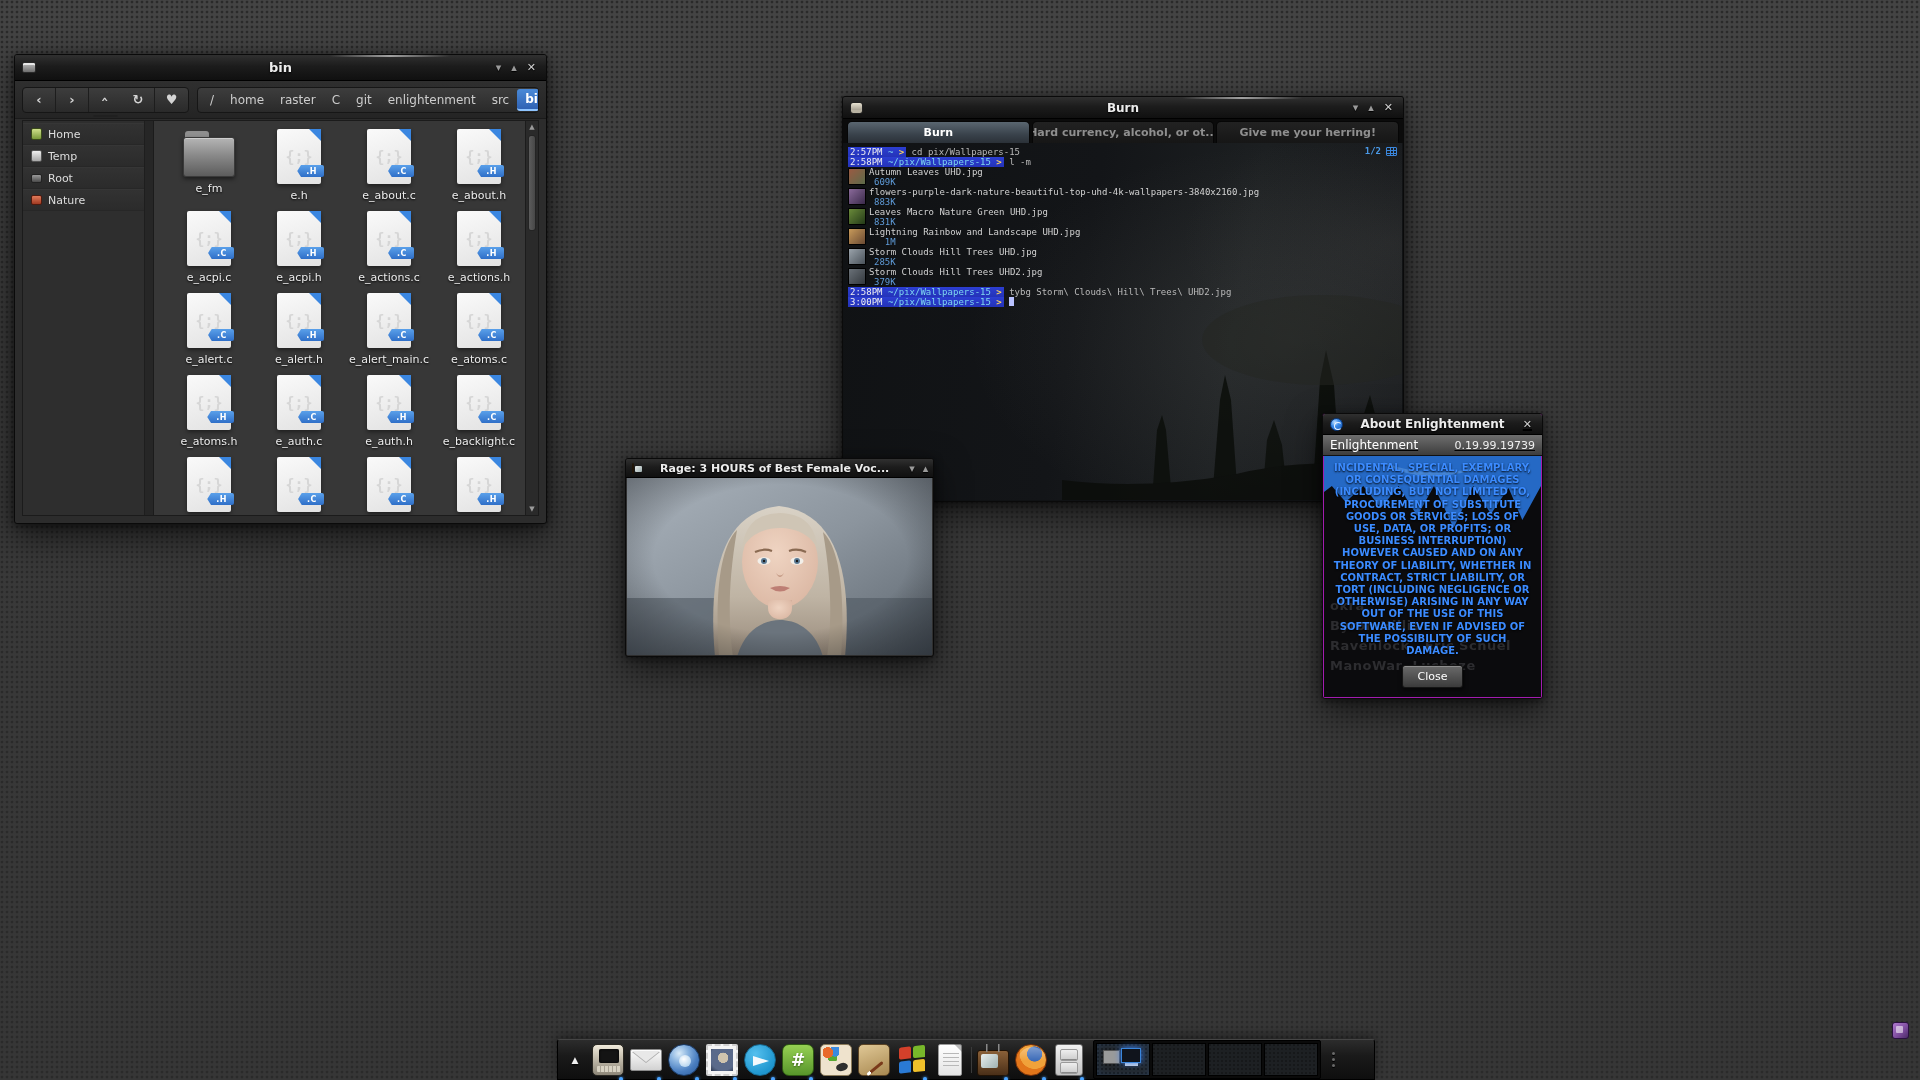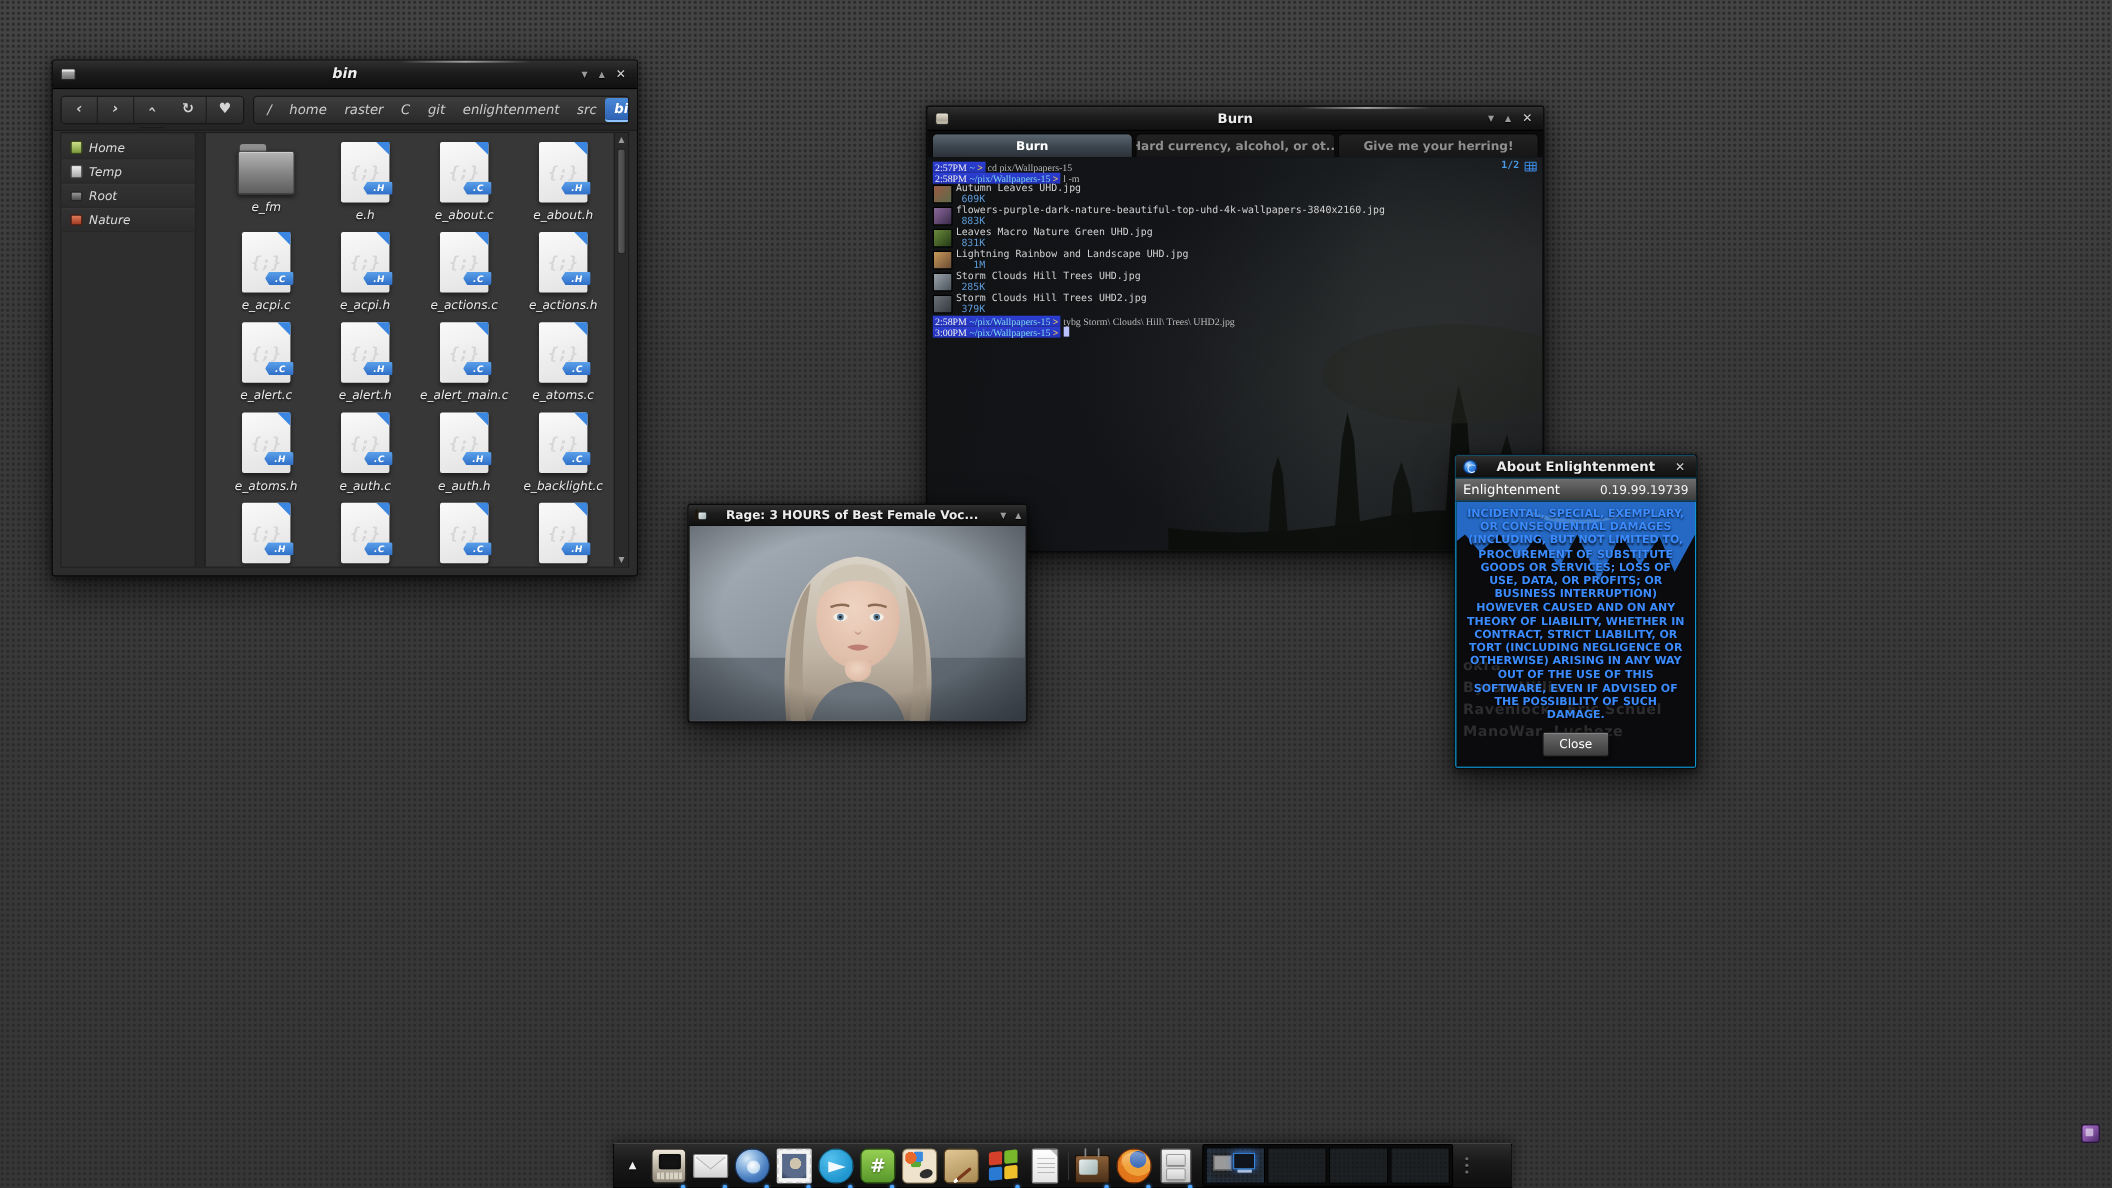--- a/index.html
+++ b/index.html
@@ -25,21 +25,21 @@
     background:linear-gradient(90deg,transparent,rgba(255,255,255,.55),transparent); }
   .title-text { position:absolute; left:0; right:0; text-align:center;
     color:#ececec; font-weight:bold; font-size:13px; text-shadow:0 1px 2px #000;
     pointer-events:none; white-space:nowrap; }
   .tb-icon { margin-left:7px; z-index:2; }
   .win-btns { margin-left:auto; z-index:2; display:flex; align-items:center; gap:10px; padding-right:10px; }
   .win-btn { color:#9a9a9a; font-size:11px; line-height:1; cursor:pointer; text-shadow:0 1px 1px #000; }
   .win-btn.close { color:#cfcfcf; font-weight:bold; }
 
   
-  #fileman { left:47px; top:54px; width:533px; height:470px; background:#2c2c2c;font-style:italic; }
+  #fileman { left:14px; top:54px; width:533px; height:470px; background:#2c2c2c; }
   #fileman .toolbar { height:38px; background:linear-gradient(180deg,#2f2f2f,#242424);
     border-bottom:1px solid #1a1a1a; display:flex; align-items:center; padding:0 7px; gap:8px; }
   .btn-group { display:flex; align-items:center; height:26px;
     background:linear-gradient(180deg,#3d3d3d,#2a2a2a); border:1px solid #161616;
     border-radius:4px; }
   .nav-btn { width:33px; height:100%; display:flex; align-items:center; justify-content:center;
     color:#d4d4d4; font-size:13px; font-weight:bold; border-right:1px solid #1d1d1d; cursor:pointer; }
   .nav-btn:last-child { border-right:none; }
   .nav-up { transform:rotate(90deg); }
   .breadcrumb { flex:1; height:26px; background:linear-gradient(180deg,#3d3d3d,#2a2a2a);
@@ -102,21 +102,21 @@
   .term-body { position:absolute; top:46px; left:1px; right:1px; bottom:1px; overflow:hidden;
     font-family:"DejaVu Sans Mono","Liberation Mono",monospace; font-size:9px; line-height:10px;
     color:#c8c8c8; cursor:text; }
   .term-bg { position:absolute; inset:0;
     background:
       radial-gradient(ellipse 460px 280px at 80% 55%, rgba(150,152,146,.14), transparent 70%),
       radial-gradient(ellipse 300px 170px at 98% 28%, rgba(130,128,120,.10), transparent 70%),
       linear-gradient(100deg,#101214 0%, #131518 42%, #1c1f21 68%, #15171a 100%); }
   .term-bg svg { position:absolute; right:0; bottom:0; opacity:.85; }
   .term-text { position:absolute; inset:4px 4px 4px 4px; }
-  .pline { white-space:pre;font-family:Liberation Serif, serif; }
+  .pline { white-space:pre; }
   .pseg { background:linear-gradient(180deg,#2c3ed2,#2433b8); padding:0 2px; }
   .pt-time { color:#f0f0f0; }
   .pt-path { color:#7fd8ef; }
   .pt-gt { color:#ffd75f; font-weight:bold; }
   .pcmd { color:#b9b9b9; }
   .cursor { display:inline-block; width:5px; height:9px; background:#b9c2ff; vertical-align:-1px; }
   .tentry { position:relative; min-height:20px; padding-left:21px; }
   .tthumb { position:absolute; left:0; top:1px; width:18px; height:17px; border:1px solid #000;
     border-radius:1px; }
   .tname { color:#d2d2d2; white-space:pre; }
@@ -137,21 +137,21 @@
   #video .titlebar { height:19px;gap:20px; }
   #video .title-text { position:static; margin-left:6px; font-size:11px; text-align:left; flex:1; }
   #video .win-btns { gap:8px; }
   .tv-ico { position:relative; width:14px; height:11px; margin-left:6px;
     background:linear-gradient(180deg,#7a5a3a,#42301c); border-radius:2px; border:1px solid #201508; }
   .tv-ico::before { content:""; position:absolute; left:2px; top:2px; width:7px; height:6px;
     background:linear-gradient(135deg,#e8ecec,#9fb0b0); border-radius:1px; }
   .video-body { position:absolute; top:19px; left:1px; right:1px; bottom:1px; overflow:hidden; }
 
   
-  #about { left:1322px; top:413px; width:221px; height:286px; background:#0ea5e9; }
+  #about { left:1322px; top:413px; width:221px; height:286px; background:#a21caf;text-decoration:underline; }
   #about .titlebar { height:21px; }
   #about .title-text { font-size:12px; }
   .e-logo { width:13px; height:13px; border-radius:50%; margin-left:7px; z-index:2;
     background:radial-gradient(circle at 35% 30%, #bfe0ff 0%, #3a8ae8 40%, #1a5ab8 100%);
     border:1px solid #0a3a80; position:relative; }
   .e-logo::before { content:""; position:absolute; left:3px; top:3px; width:6px; height:6px;
     border:1.5px solid #eaf4ff; border-radius:50%; border-right-color:transparent; }
   .about-head { height:21px; background:linear-gradient(180deg,#6e6e6e,#3c3c3c);
     border-bottom:1px solid #111; display:flex; align-items:center; justify-content:space-between;
     padding:0 7px; }

